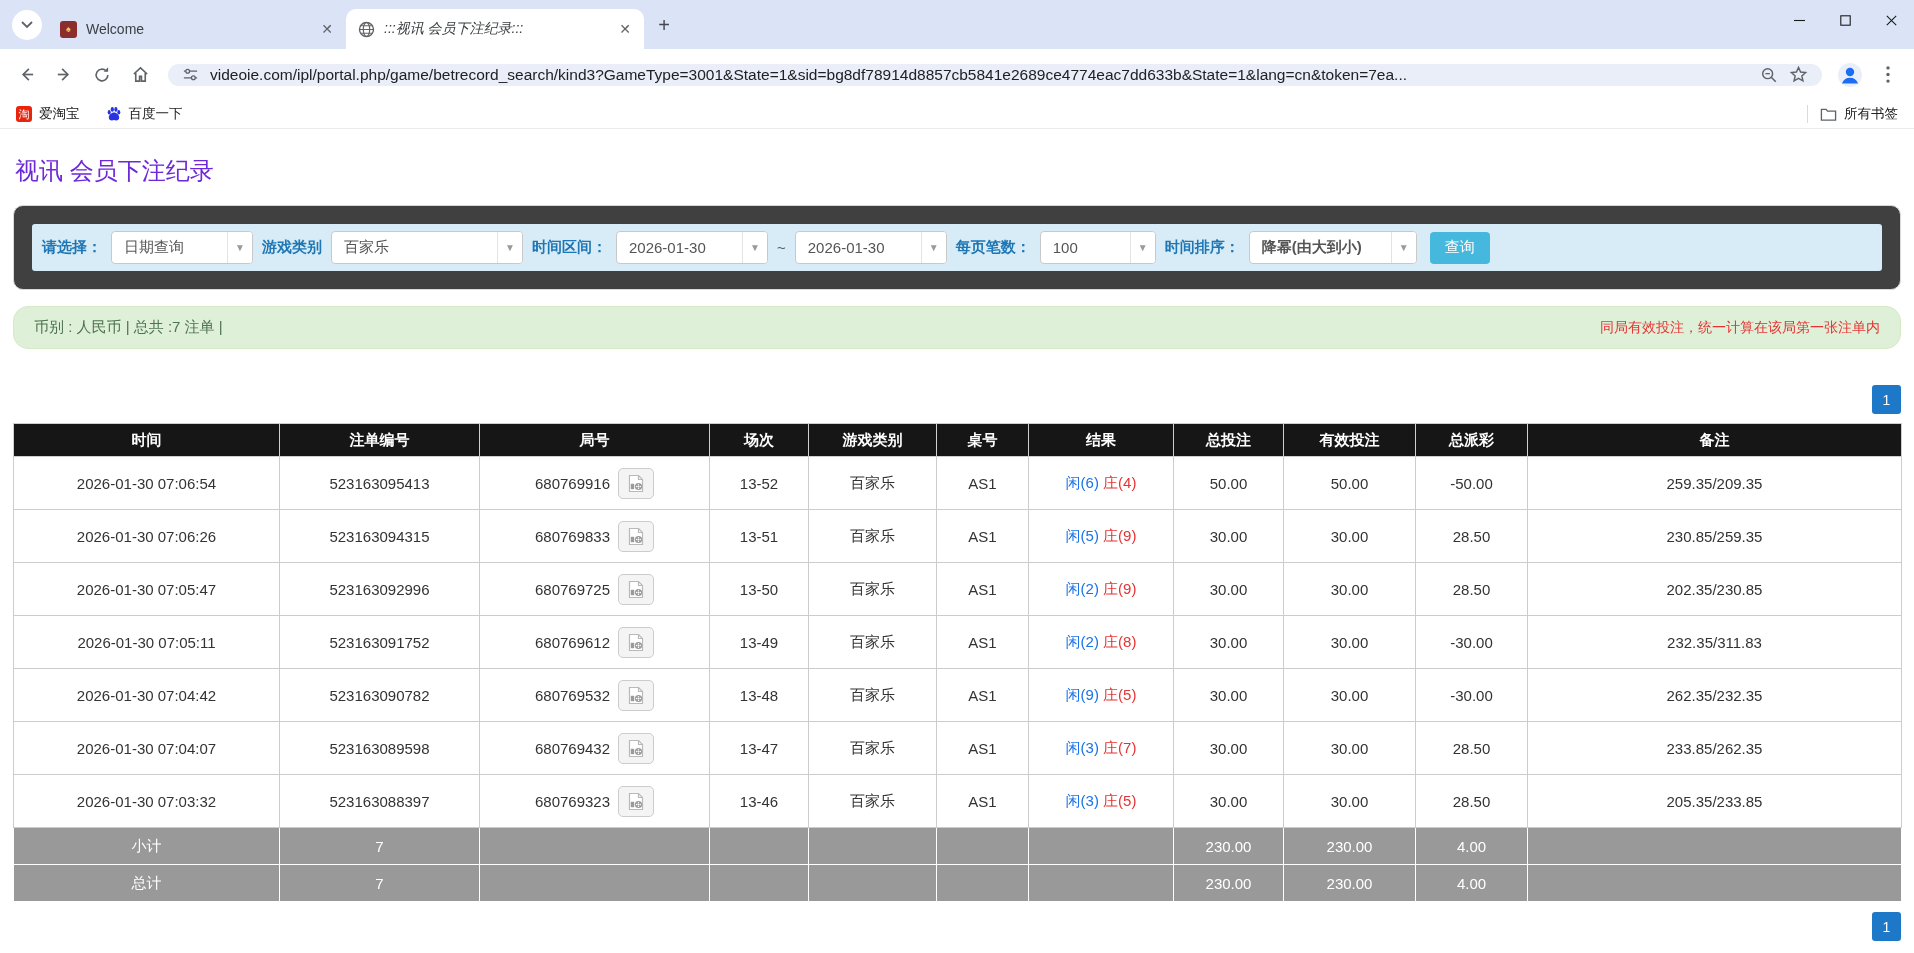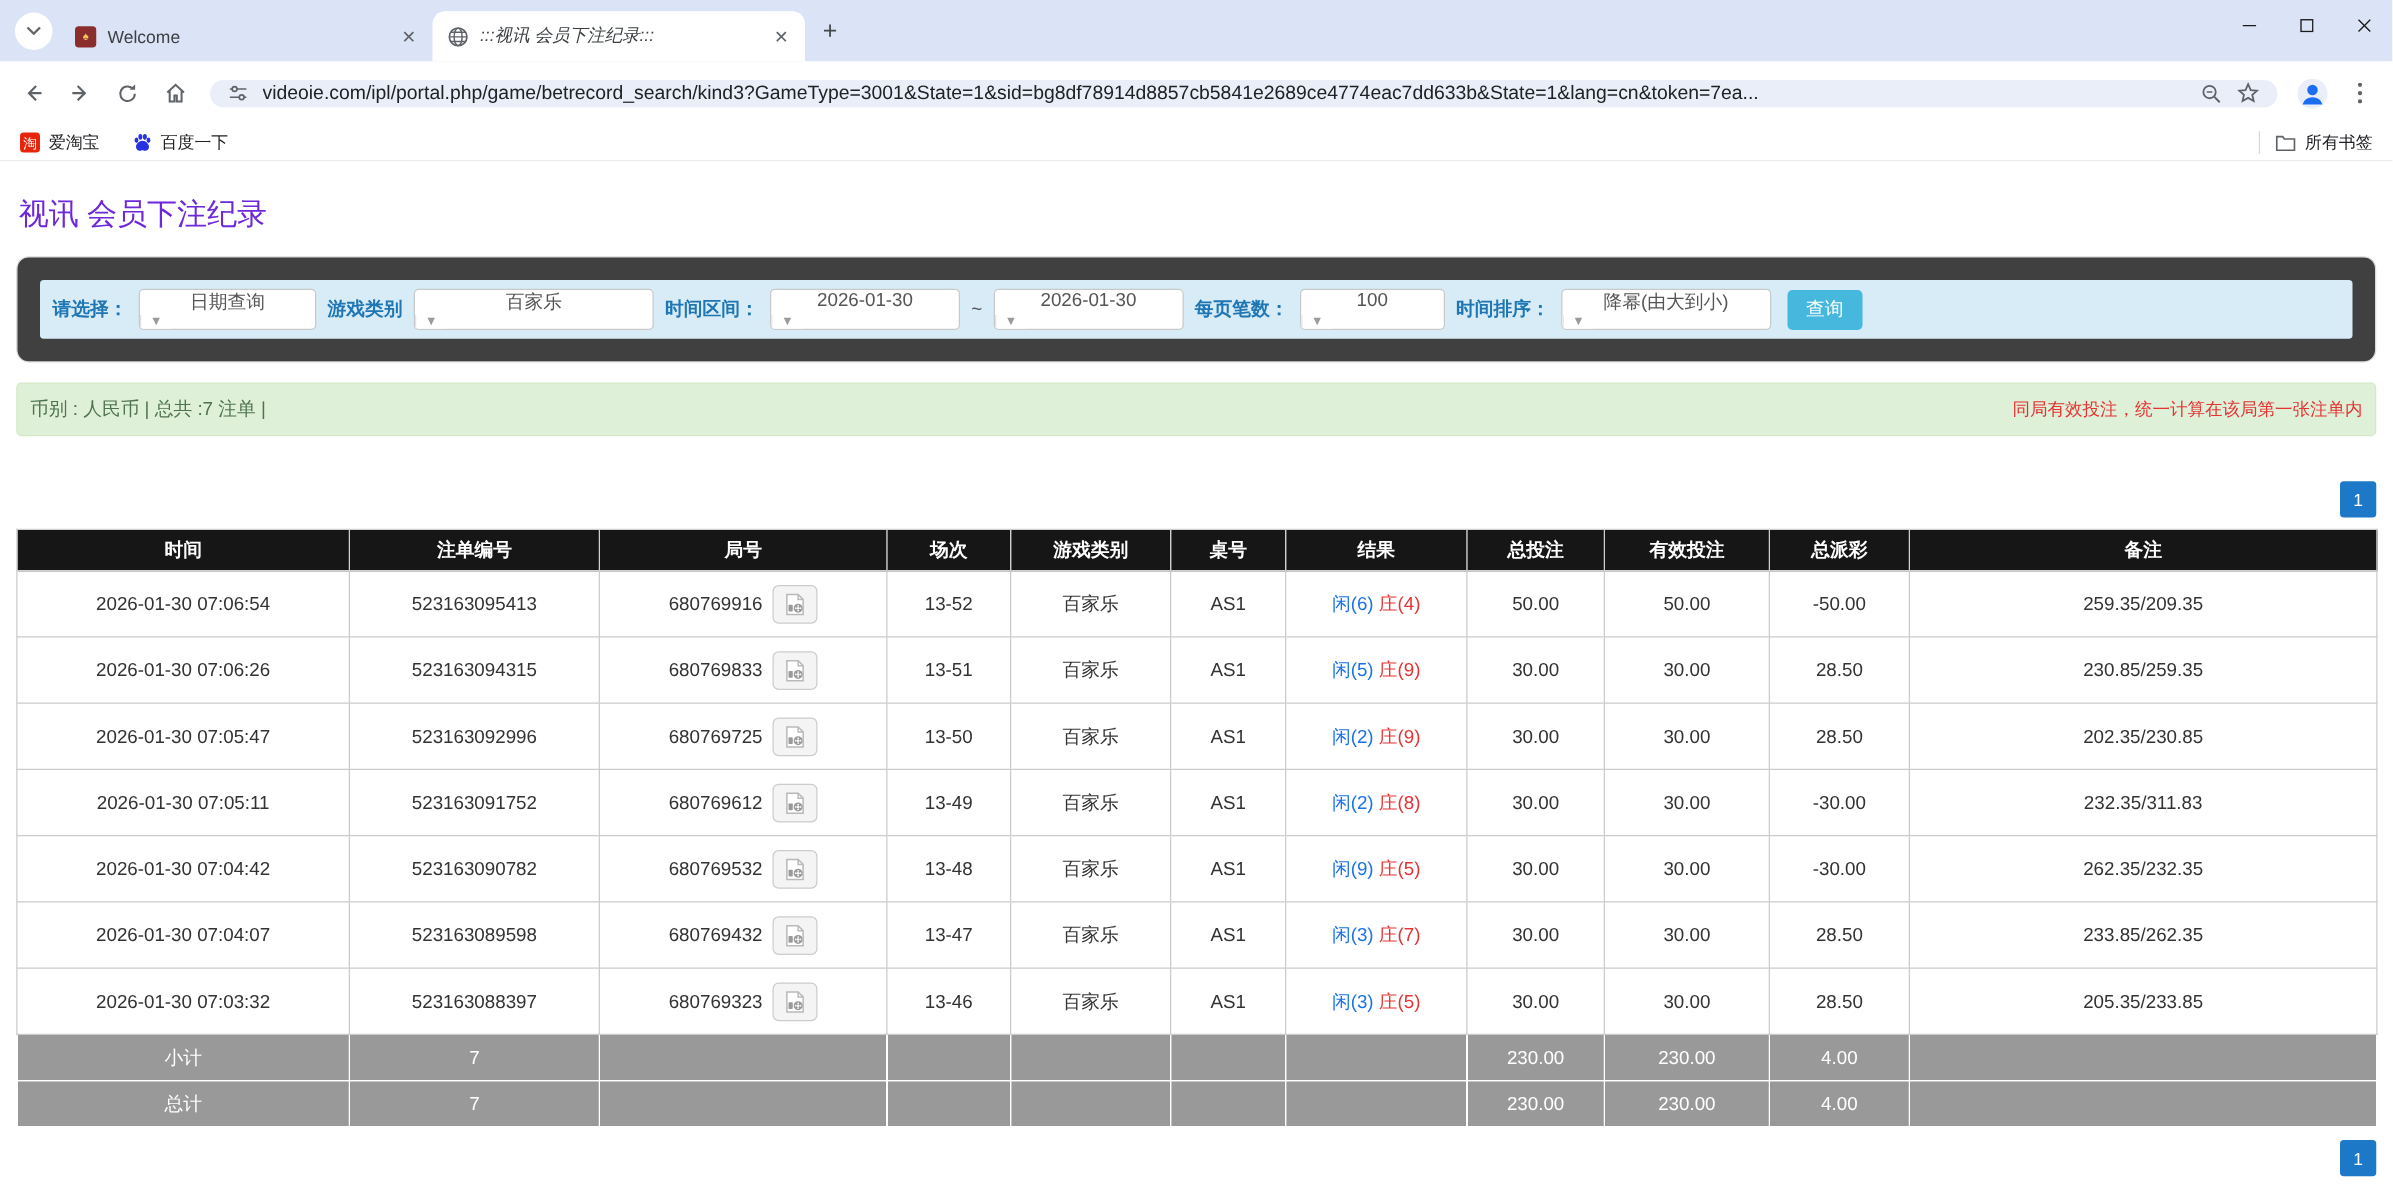--- a/index.html
+++ b/index.html
@@ -71,36 +71,36 @@
   .content { padding:0 13px; }
   .page-title { font-size:24px; font-weight:500; color:#6d28d9; margin:26px 0 18px 2px; }
   .filterbox { border:1px solid #d9d9d9; background:#404040; padding:18px; border-radius:10px; }
   .filterinner {
     background:#d7ecf6; border-radius:3px; padding:7px 10px;
     display:flex; align-items:center; gap:9px;
   }
   .flabel { color:#1f76b4; font-weight:bold; font-size:15px; white-space:nowrap; }
   .ctl {
     background:#fff; border:1px solid #c9c9c9; border-radius:4px; height:33px;
-    display:flex; align-items:center; overflow:hidden;flex-direction:column;
+    display:flex; align-items:center; overflow:hidden;
   }
   .ctl .val { padding:0 12px; font-size:15px; color:#555; flex:1; white-space:nowrap; }
   .ctl .arrow {
     width:25px; align-self:stretch; display:flex; align-items:center; justify-content:center;
     color:#9a9a9a; font-size:10px; border-left:1px solid #e3e3e3; background:#fff;
   }
-  .w140{width:142px;} .w190{width:192px;} .w150{width:152px;} .w105{width:116px;} .w165{width:168px;}
+  .w140{width:142px;} .w190{width:192px;} .w150{width:152px;} .w105{width:116px;} .w165{width:168px;font-weight:bold;}
   .tilde { color:#555; font-size:15px; }
   .searchbtn {
     background:#47b8dd; color:#fff; border:none; border-radius:4px; height:32px;
     padding:0 15px; font-size:15px; margin-left:4px; font-family:inherit;
   }
   .summarybar {
-    margin-top:16px; background:#dff0d8; border:1px solid #d6e9c6; border-radius:4px;
-    padding:11px 10px; display:flex; justify-content:space-between; align-items:center;
+    margin-top:16px; background:#dff0d8; border:1px solid #d6e9c6; border-radius:15px;
+    padding:11px 20px; display:flex; justify-content:space-between; align-items:center;
   }
   .summary-left { color:#4e7350; font-size:15px; }
   .summary-right { color:#e53333; font-size:14px; }
   .pager { display:flex; justify-content:flex-end; }
   .pager.top { margin:36px 0 9px; }
   .pager.bottom { margin:10px 0 0; }
   .page-num {
     min-width:29px; height:29px; background:#1e78c8; color:#fff; border-radius:3px;
     display:flex; align-items:center; justify-content:center; font-size:14px;
   }

